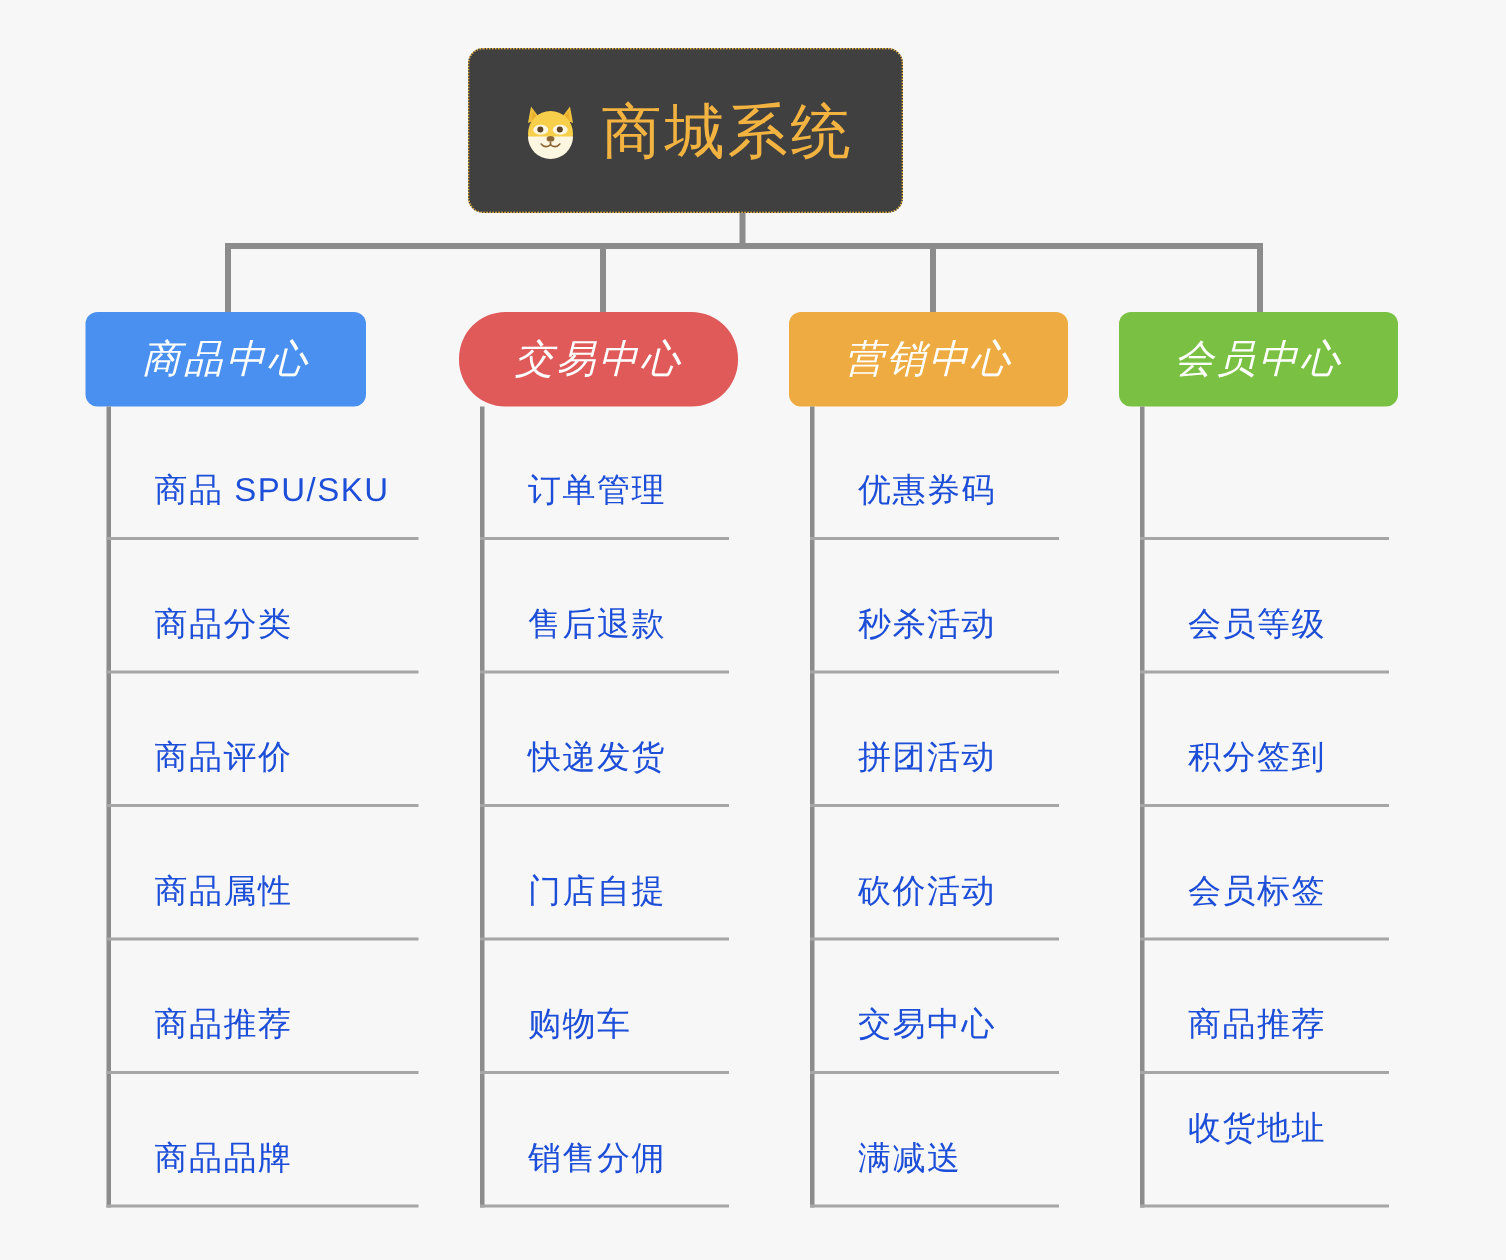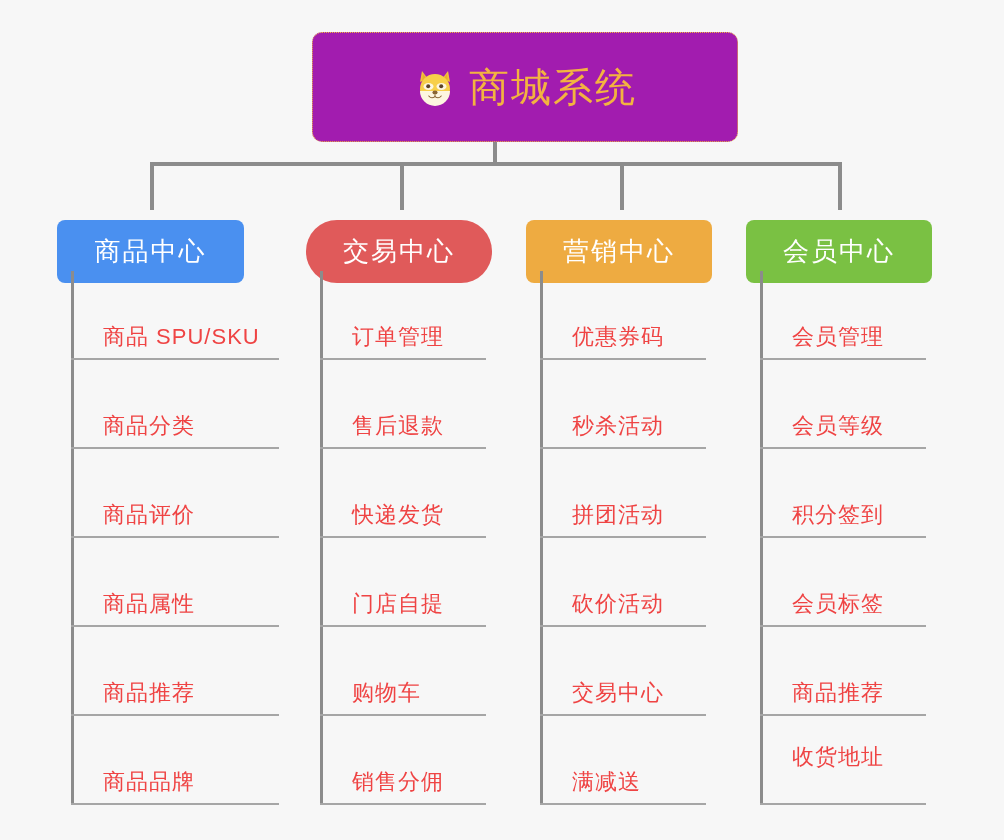--- a/index.html
+++ b/index.html
@@ -18,23 +18,23 @@
     position: relative;
     width: 1004px;
     height: 840px;
   }
 
   
   .root-node {
     position: absolute;
     left: 312px;
     top: 32px;
-    width: 426px;
+    width: 290px;
     height: 110px;
-    background: #a21caf;
+    background: #404040;
     border: 1px dotted #f0b840;
     border-radius: 10px;
     box-sizing: border-box;
     display: flex;
     align-items: center;
     justify-content: center;
     gap: 12px;
   }
   .root-emoji {
     font-size: 40px;
@@ -57,31 +57,32 @@
   .conn-v { width: 4px; }
   .conn-h { height: 4px; }
 
   
   .column {
     position: absolute;
     top: 208px;
   }
   .cat-box {
     position: absolute;
-    top: 12px;
+    top: 0;
     left: 0;
     height: 63px;
     border-radius: 8px;
     display: flex;
     align-items: center;
     justify-content: center;
     color: #ffffff;
     font-size: 26px;
     letter-spacing: 2px;
     box-sizing: border-box;
+    font-style: italic;
   }
   .spine {
     position: absolute;
     width: 3px;
     background: #8c8c8c;
   }
   .leaves {
     position: absolute;
     top: 63px;
     left: 0;
@@ -97,23 +98,23 @@
   .leaf-underline {
     position: absolute;
     left: 0;
     bottom: 0;
     height: 2px;
     background: #a6a6a6;
   }
   .leaf-label {
     position: relative;
     font-size: 22px;
-    color: #ef4444;
+    color: #1d4ed8;
     white-space: nowrap;
-    padding-bottom: 8px;
+    padding-bottom: 18px;
     padding-left: 32px;
     letter-spacing: 1px;
   }
 </style>
 </head>
 <body>
 
 <div id="canvas">
 
   <div class="root-node">
@@ -236,21 +237,20 @@
             <span class="leaf-label">满减送</span>
             <div class="leaf-underline" style="width: 166px;"></div>
           </div>
         </div>
       </div>
       <div class="column" style="left: 746px; width: 186px;">
         <div class="cat-box" style="width: 186px; background: rgb(122, 193, 67);">会员中心</div>
         <div class="spine" style="left: 14px; top: 63px; height: 534px;"></div>
         <div class="leaves" style="left: 14px;">
           <div class="leaf" style="width: 166px;">
-            <span class="leaf-label">会员管理</span>
             <div class="leaf-underline" style="width: 166px;"></div>
           </div>
           <div class="leaf" style="width: 166px;">
             <span class="leaf-label">会员等级</span>
             <div class="leaf-underline" style="width: 166px;"></div>
           </div>
           <div class="leaf" style="width: 166px;">
             <span class="leaf-label">积分签到</span>
             <div class="leaf-underline" style="width: 166px;"></div>
           </div>

